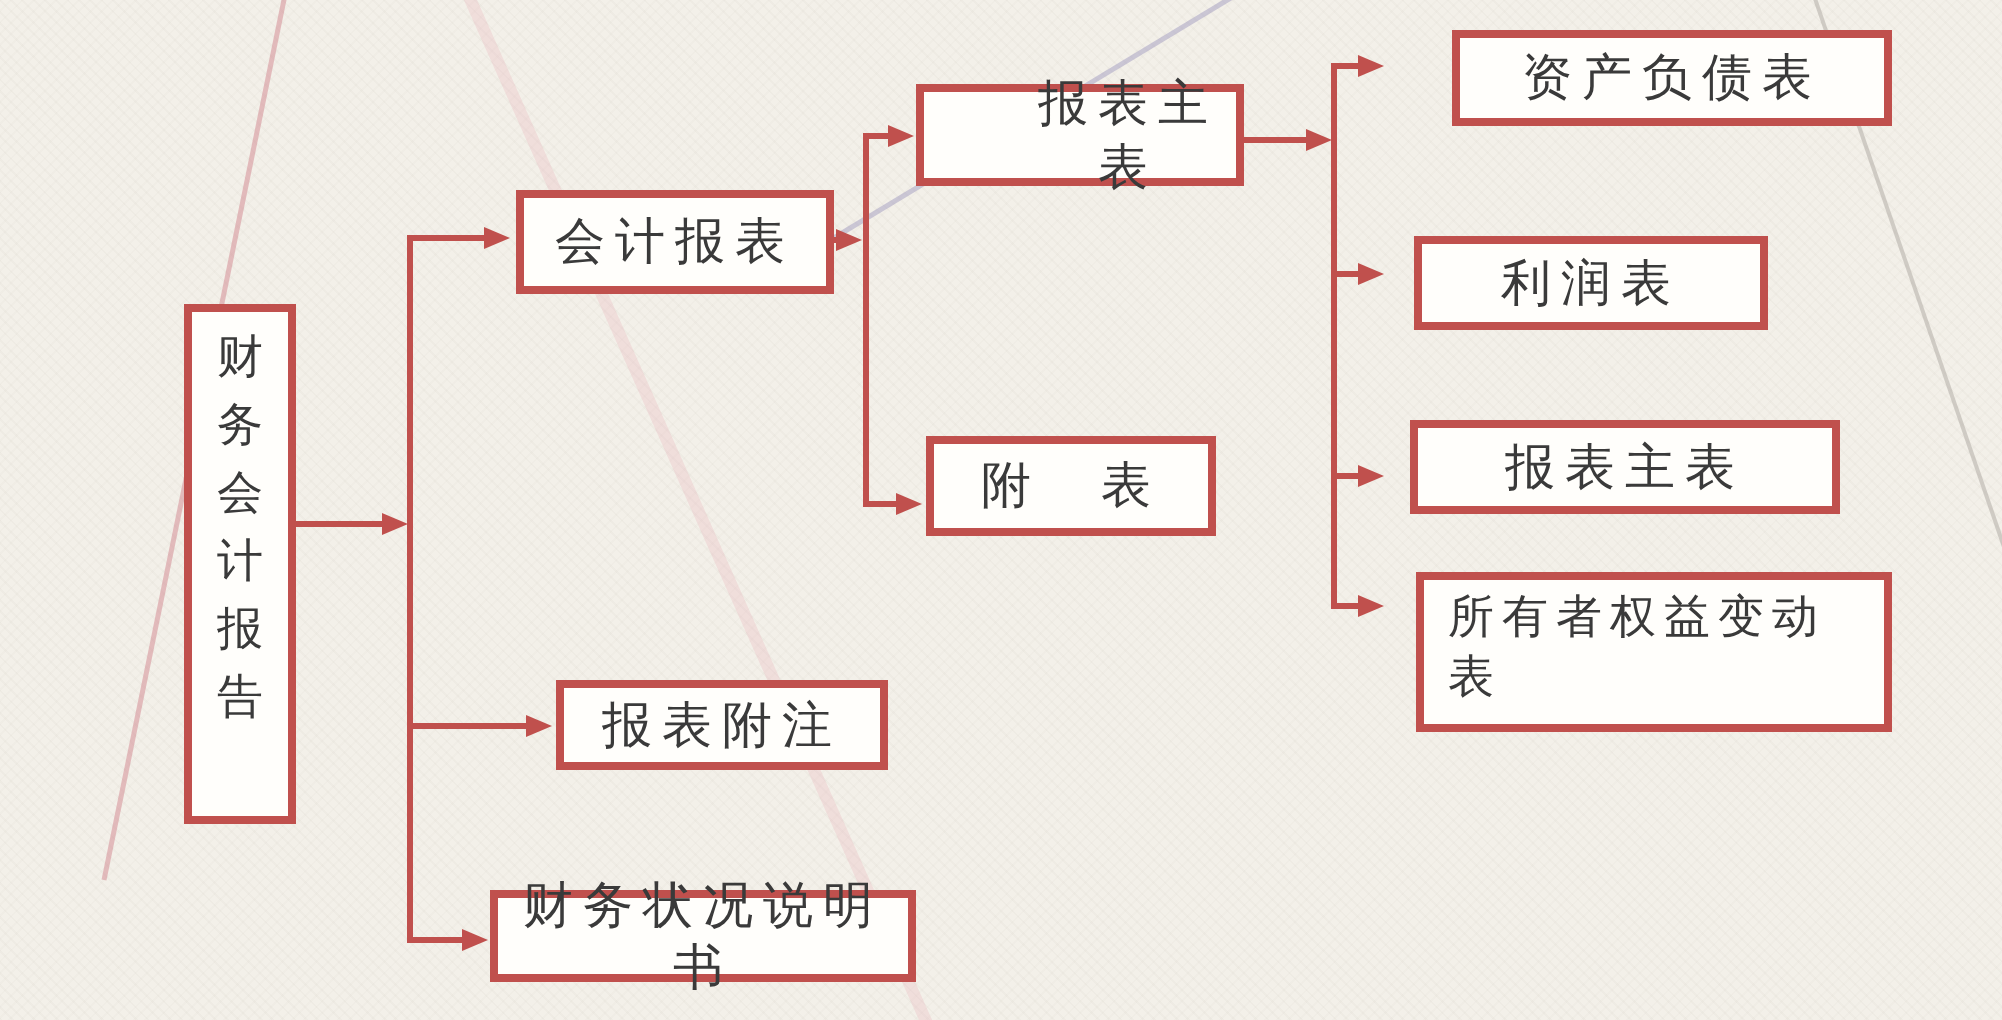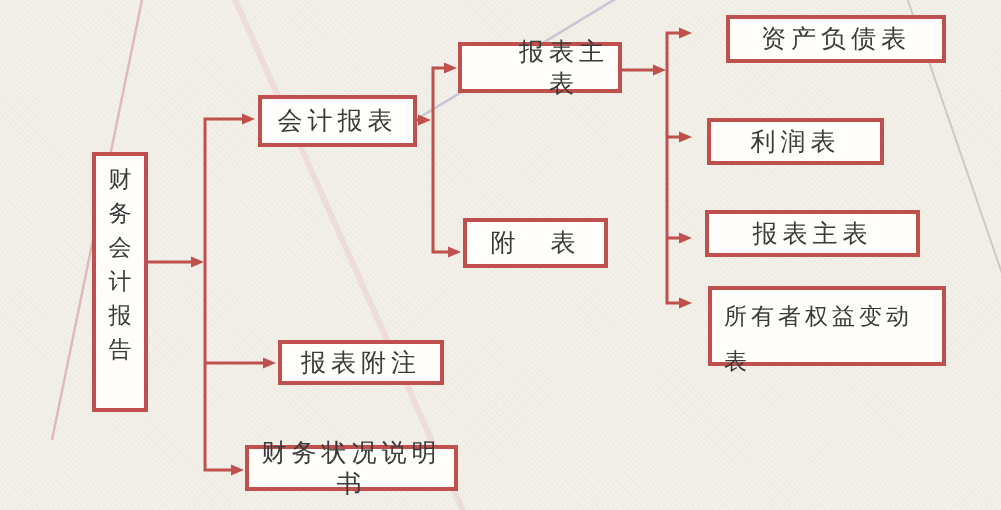--- a/index.html
+++ b/index.html
@@ -42,21 +42,21 @@
     letter-spacing:0;
     word-break:break-all;
     text-align:center;
   }
   .node.twoline{
     justify-content:flex-start;
     text-align:left;
     padding:4px 8px 0 12px;
     font-size:23px;
     letter-spacing:4px;
-    line-height:45px;
+    line-height:30px;
     align-items:flex-start;
   }
   
   .n-root {left:92px;  top:152px; width:56px;  height:260px;}
   .n-kjbb {left:258px; top:95px;  width:159px; height:52px;}
   .n-bbfz {left:278px; top:340px; width:166px; height:45px;text-align:center;}
   .n-cwzk {left:245px; top:445px; width:213px; height:46px;}
   .n-bbzb {left:458px; top:42px;  width:164px; height:51px;padding-left:48px;}
   .n-fb   {left:463px; top:218px; width:145px; height:50px;}
   .n-zcfzb{left:726px; top:15px;  width:220px; height:48px;}

